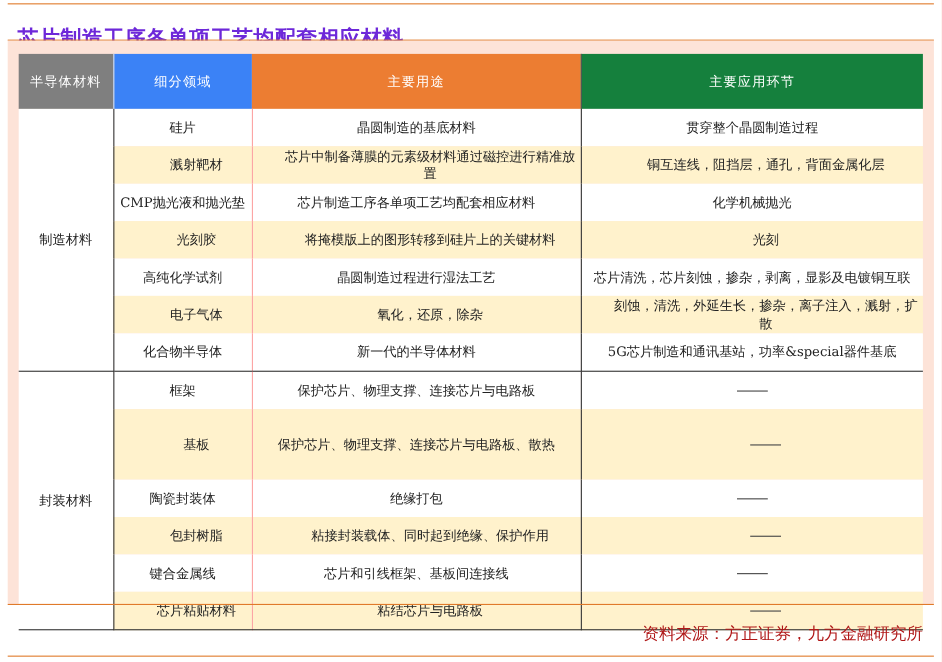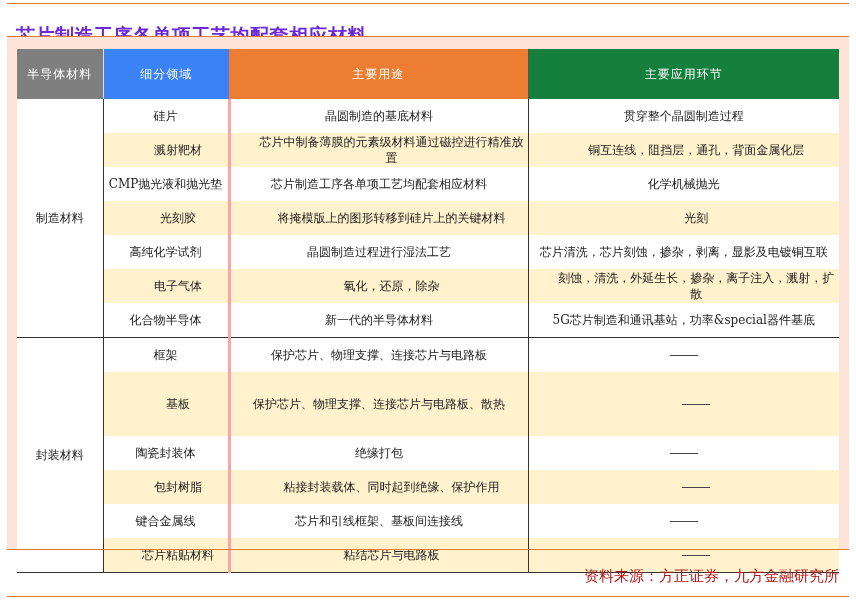--- a/index.html
+++ b/index.html
@@ -36,21 +36,21 @@
     height: 48px; color: #fff; font-weight: normal; font-size: 12px; letter-spacing: 1px;
   }
   th.h1 { background: #7f7f7f; border-right: 1px solid #ddd; }
   th.h2 { background: #3b82f6; }
   th.h3 { background: #ec7d32; }
   th.h4 { background: #15803d; border-left: 1px solid #555; }
   table.t td {
     text-align: center; vertical-align: middle; padding: 0 3px; line-height: 16px; height: 34px;
   }
   td.cat { background: #ffffff; border-right: 1px solid #333; }
-  td.sub { border-right: 3px solid #fca5a5; }
+  td.sub { border-right: 1px solid #fca5a5; }
   td.use { border-right: 1px solid #333; }
   tr.odd td.sub, tr.odd td.use, tr.odd td.app { background: #ffffff; }
   tr.even td.sub, tr.even td.use, tr.even td.app { background: #fff2cc; padding-left: 28px; }
   tr.group-end td { border-bottom: 1px solid #333; }
   td.cat { border-bottom: 1px solid #333; }
   .dash { display: inline-block; width: 28px; height: 1px; background: #444; vertical-align: middle; }
 </style>
 </head>
 <body>
 

